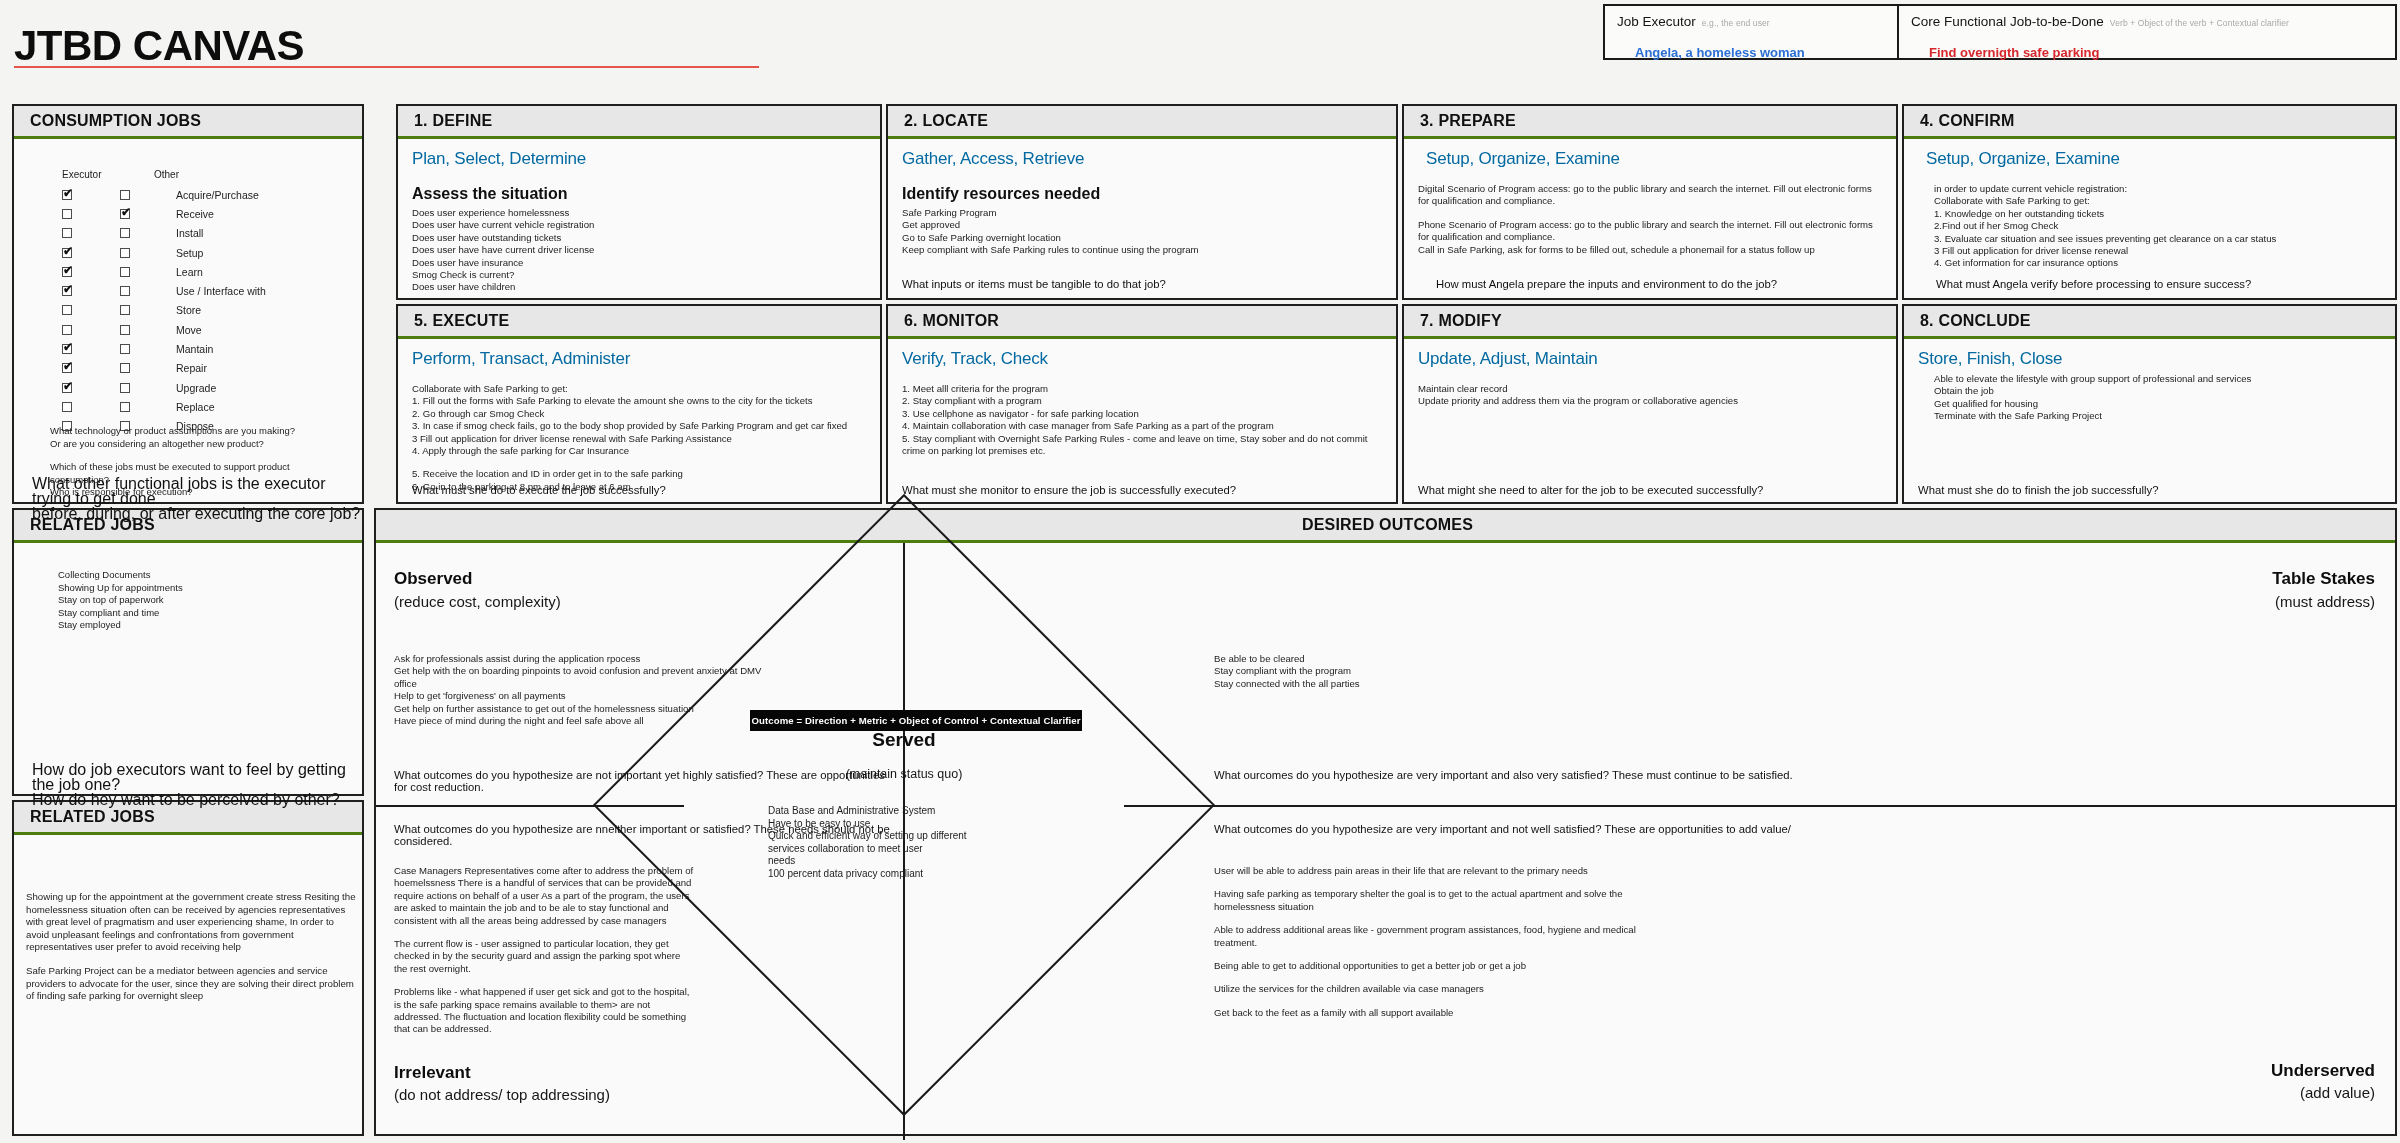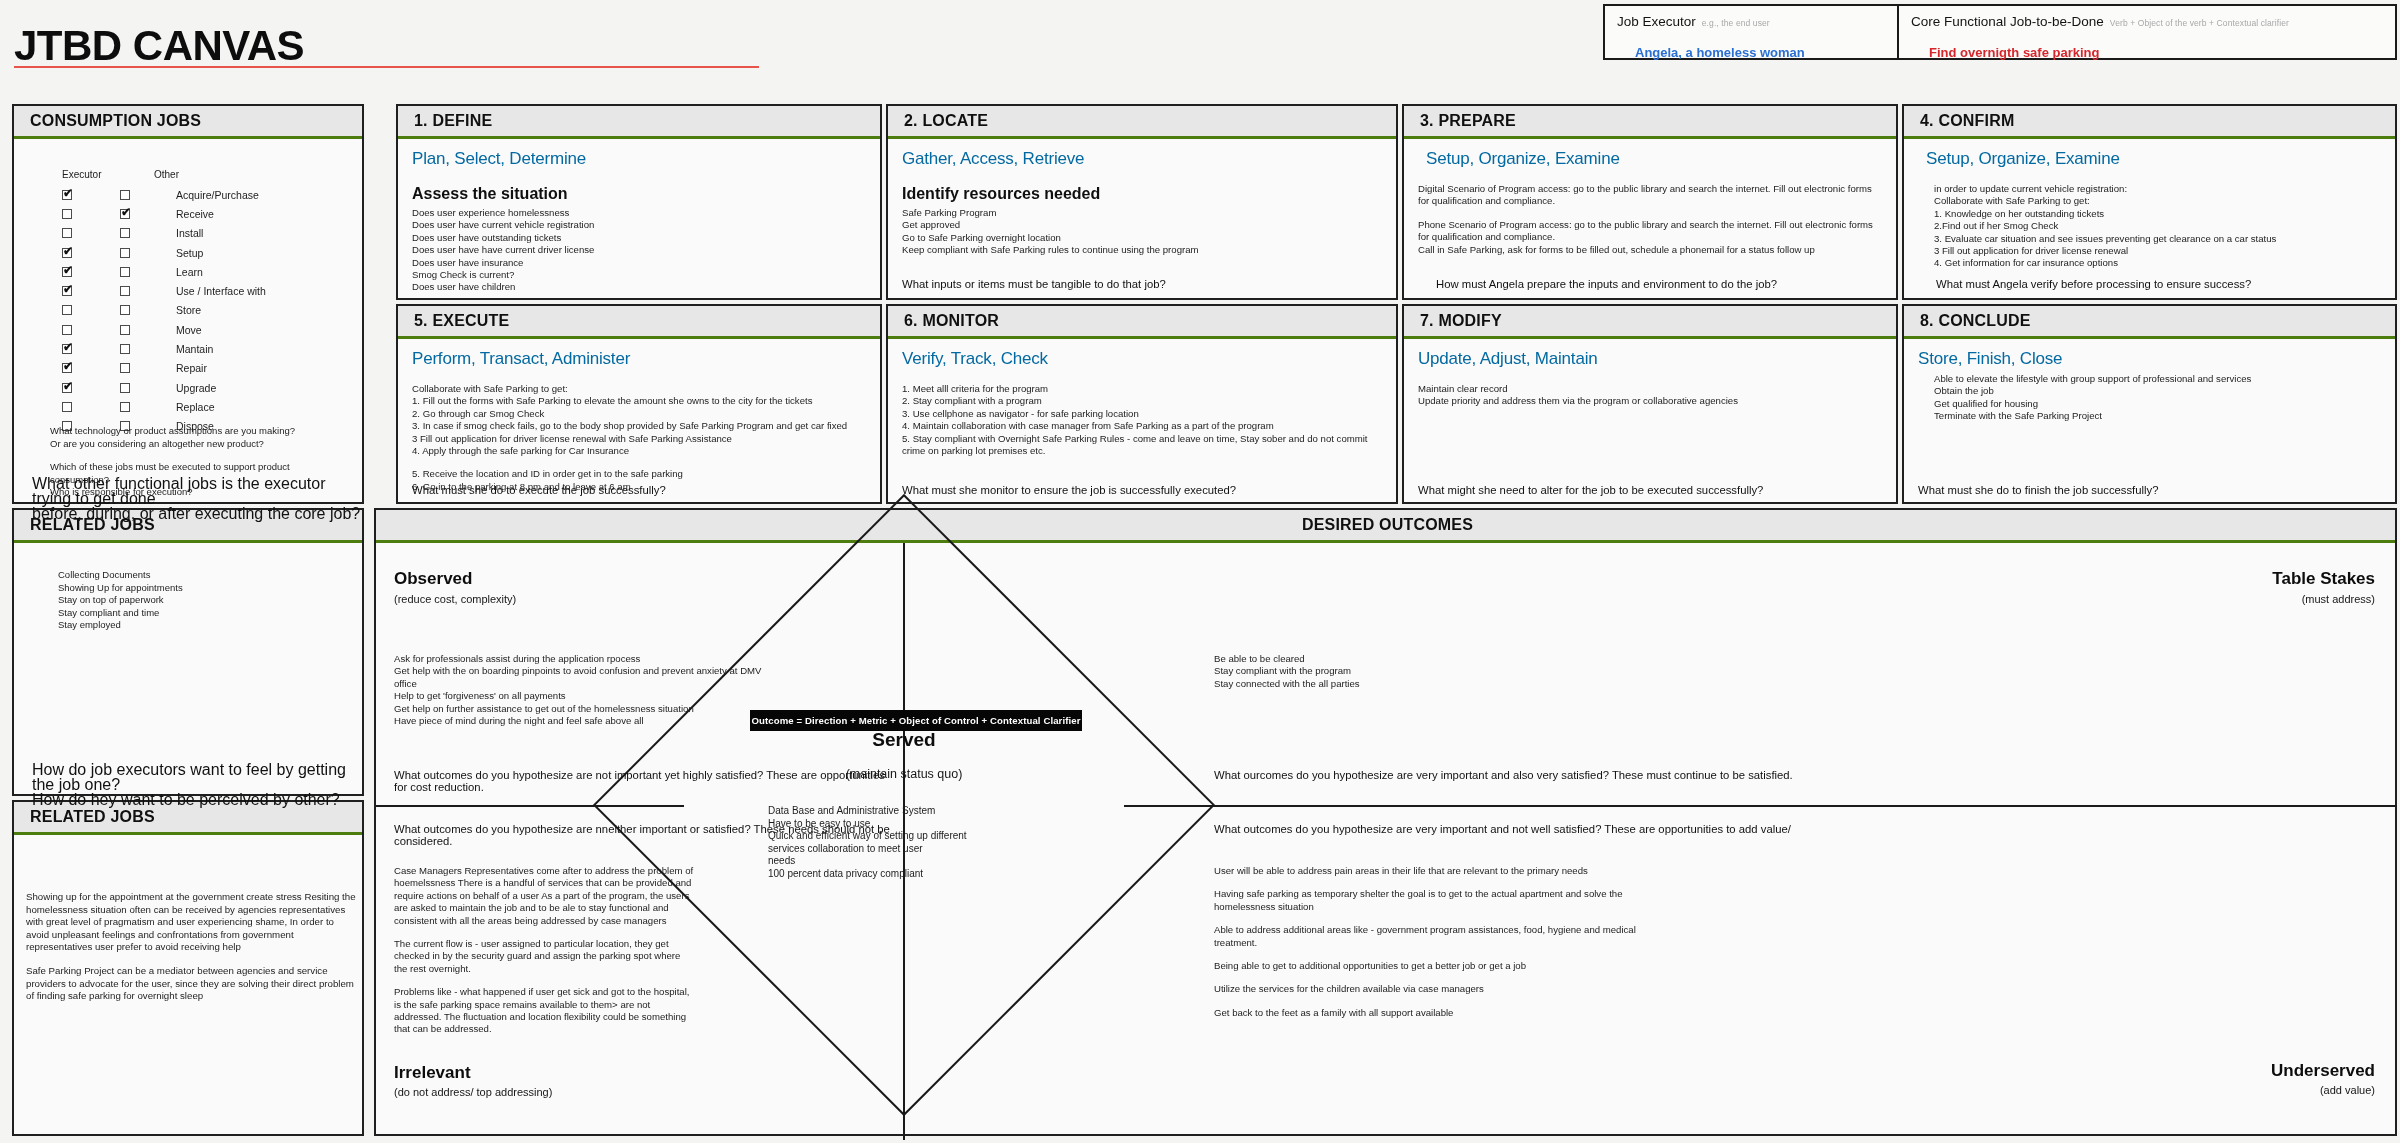--- a/index.html
+++ b/index.html
@@ -99,21 +99,21 @@
   #s5 { left: 396px; top: 304px; width: 486px; height: 200px; }
   #s6 { left: 886px; top: 304px; width: 512px; height: 200px; }
   #s7 { left: 1402px; top: 304px; width: 496px; height: 200px; }
   #s8 { left: 1902px; top: 304px; width: 495px; height: 200px; }
 
   
   #outcomes { left: 374px; top: 508px; width: 2023px; height: 628px; }
   #outcomes > .panel-body { height: calc(100% - 31px); position: relative; }
 
   .quad-title { position: absolute; font-weight: bold; font-size: 17px; color: #0d0d0d; }
-  .quad-sub   { position: absolute; font-size: 11px; color: #161616; }
+  .quad-sub   { position: absolute; font-size: 15px; color: #161616; }
   .quad-lines { position: absolute; font-size: 9.6px; line-height: 12.4px; color: #1d1d1d; }
   .quad-lines p + p.gap { margin-top: 11px; }
   .quad-q { position: absolute; font-size: 11.3px; color: #111; }
 
   .cross-v { position: absolute; left: 527px; top: 0; width: 2px; height: 597px; background: #1a1a1a; }
   .cross-h-l { position: absolute; left: 0; top: 262px; width: 308px; height: 2px; background: #1a1a1a; }
   .cross-h-r { position: absolute; left: 748px; top: 262px; width: 1273px; height: 2px; background: #1a1a1a; }
 
   .diamond {
     position: absolute; left: 308px; top: 42px; width: 440px; height: 440px;

